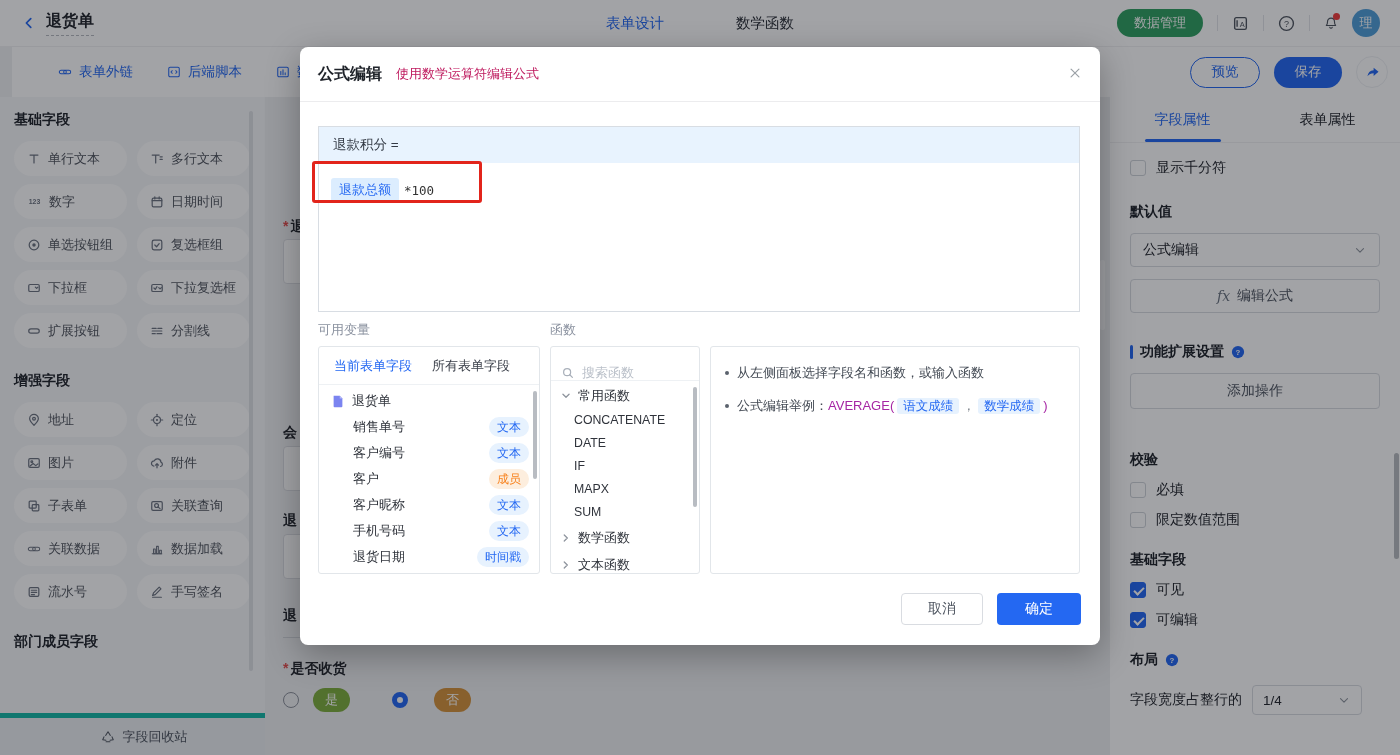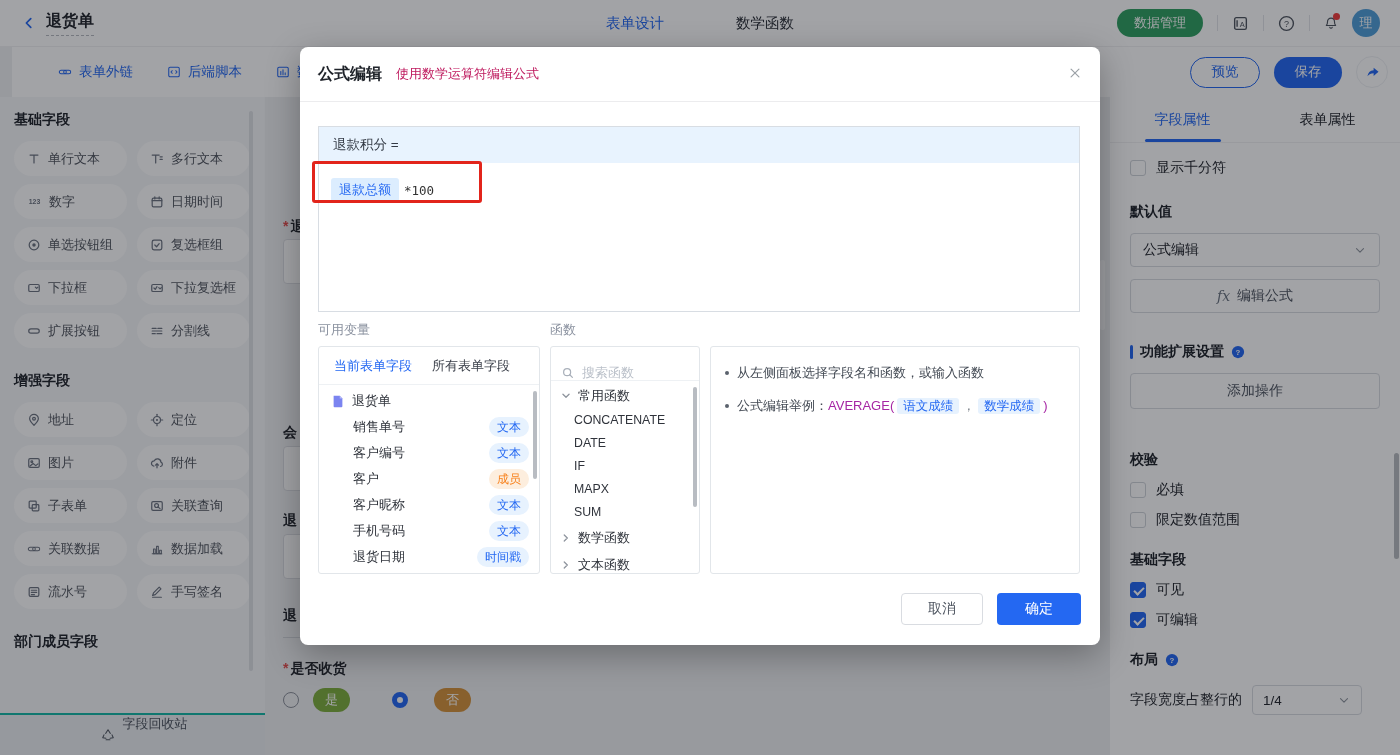--- a/index.html
+++ b/index.html
@@ -29,21 +29,21 @@
   .btn-preview { height:31px; width:70px; border-radius:16px; border:1px solid #2468f2; background:#fff; color:#2468f2; font-size:13.5px; cursor:pointer; font-family:inherit; }
   .btn-save { height:31px; width:68px; border-radius:16px; border:none; background:#2468f2; color:#fff; font-size:13.5px; cursor:pointer; font-family:inherit; }
   .btn-share { width:32px; height:32px; border-radius:50%; background:#fff; border:1px solid #eef0f3; display:flex; align-items:center; justify-content:center; cursor:pointer; }
 
   
   .sidebar { position:absolute; left:0; top:97px; width:265px; height:658px; background:#f6f7f9; padding:14px; overflow:hidden; z-index:3; }
   .sb-title { font-size:14px; font-weight:bold; color:#20242b; margin-bottom:12px; }
   .sb-grid { display:grid; grid-template-columns:113px 113px; gap:8px 10px; margin-bottom:24px; }
   .field-btn { height:35px; border-radius:18px; background:#fff; display:flex; align-items:center; gap:7px; padding-left:13px; font-size:13px; color:#50555e; cursor:grab; }
   .field-btn .ic { color:#6c7380; }
-  .recycle-bar { position:absolute; left:0; bottom:0; width:265px; height:42px; background:#eceff2; border-top:2px solid #14b8a6; display:flex; justify-content:center; gap:8px; font-size:13px; color:#4e5560; cursor:pointer; z-index:2;padding-left:23px; }
+  .recycle-bar { position:absolute; left:0; bottom:0; width:265px; height:42px; background:#eceff2; border-top:5px solid #14b8a6; display:flex; align-items:center; justify-content:center; gap:8px; font-size:13px; color:#4e5560; cursor:pointer; z-index:2;padding-left:23px; }
   .sb-scroll { position:absolute; left:249px; top:14px; width:4px; height:560px; border-radius:2px; background:#dde0e4; }
 
   
   .canvas { position:absolute; left:265px; top:97px; width:845px; height:658px; background:#eff0f2; z-index:2; }
   .cv-label { position:absolute; left:18px; font-size:14px; font-weight:bold; color:#23262d; white-space:nowrap; }
   .req-star { color:#e34d4d; margin-right:2px; }
   .cv-input { position:absolute; left:18px; width:520px; height:45px; background:#fff; border:1px solid #dcdee2; border-radius:4px; }
   .cv-divider { position:absolute; left:18px; width:520px; border-top:1px solid #d2d5da; }
   .radio-row { position:absolute; left:18px; top:591px; display:flex; align-items:center; gap:14px; }
   .radio-off { width:16px; height:16px; border-radius:50%; border:1.5px solid #8a8f99; background:transparent; }

